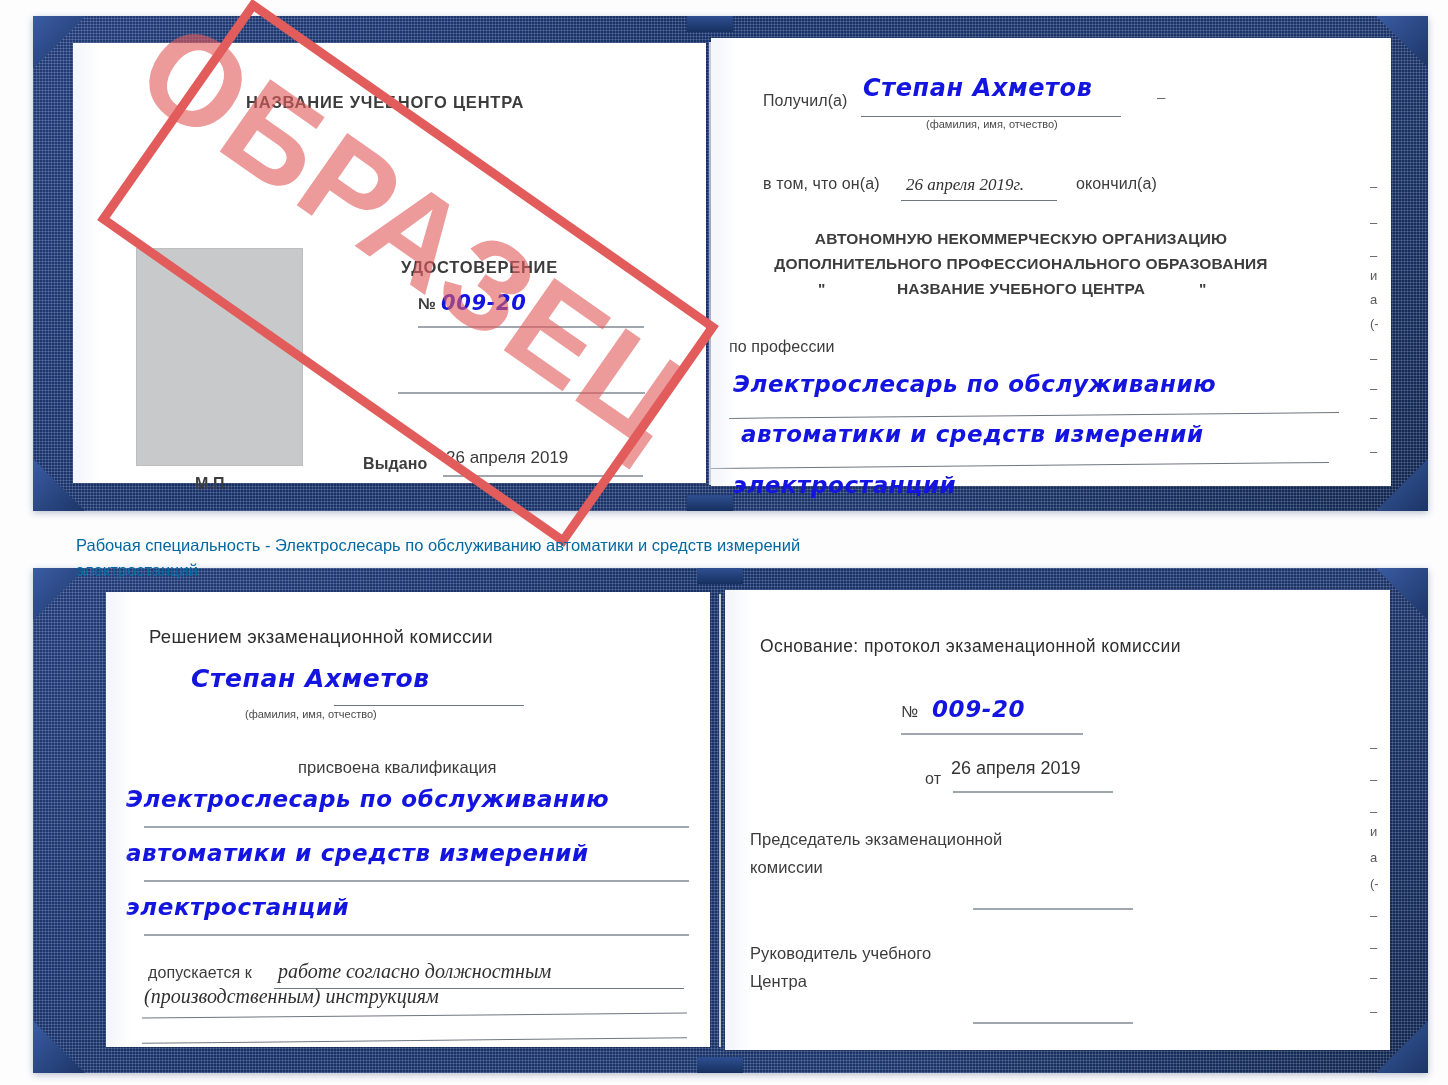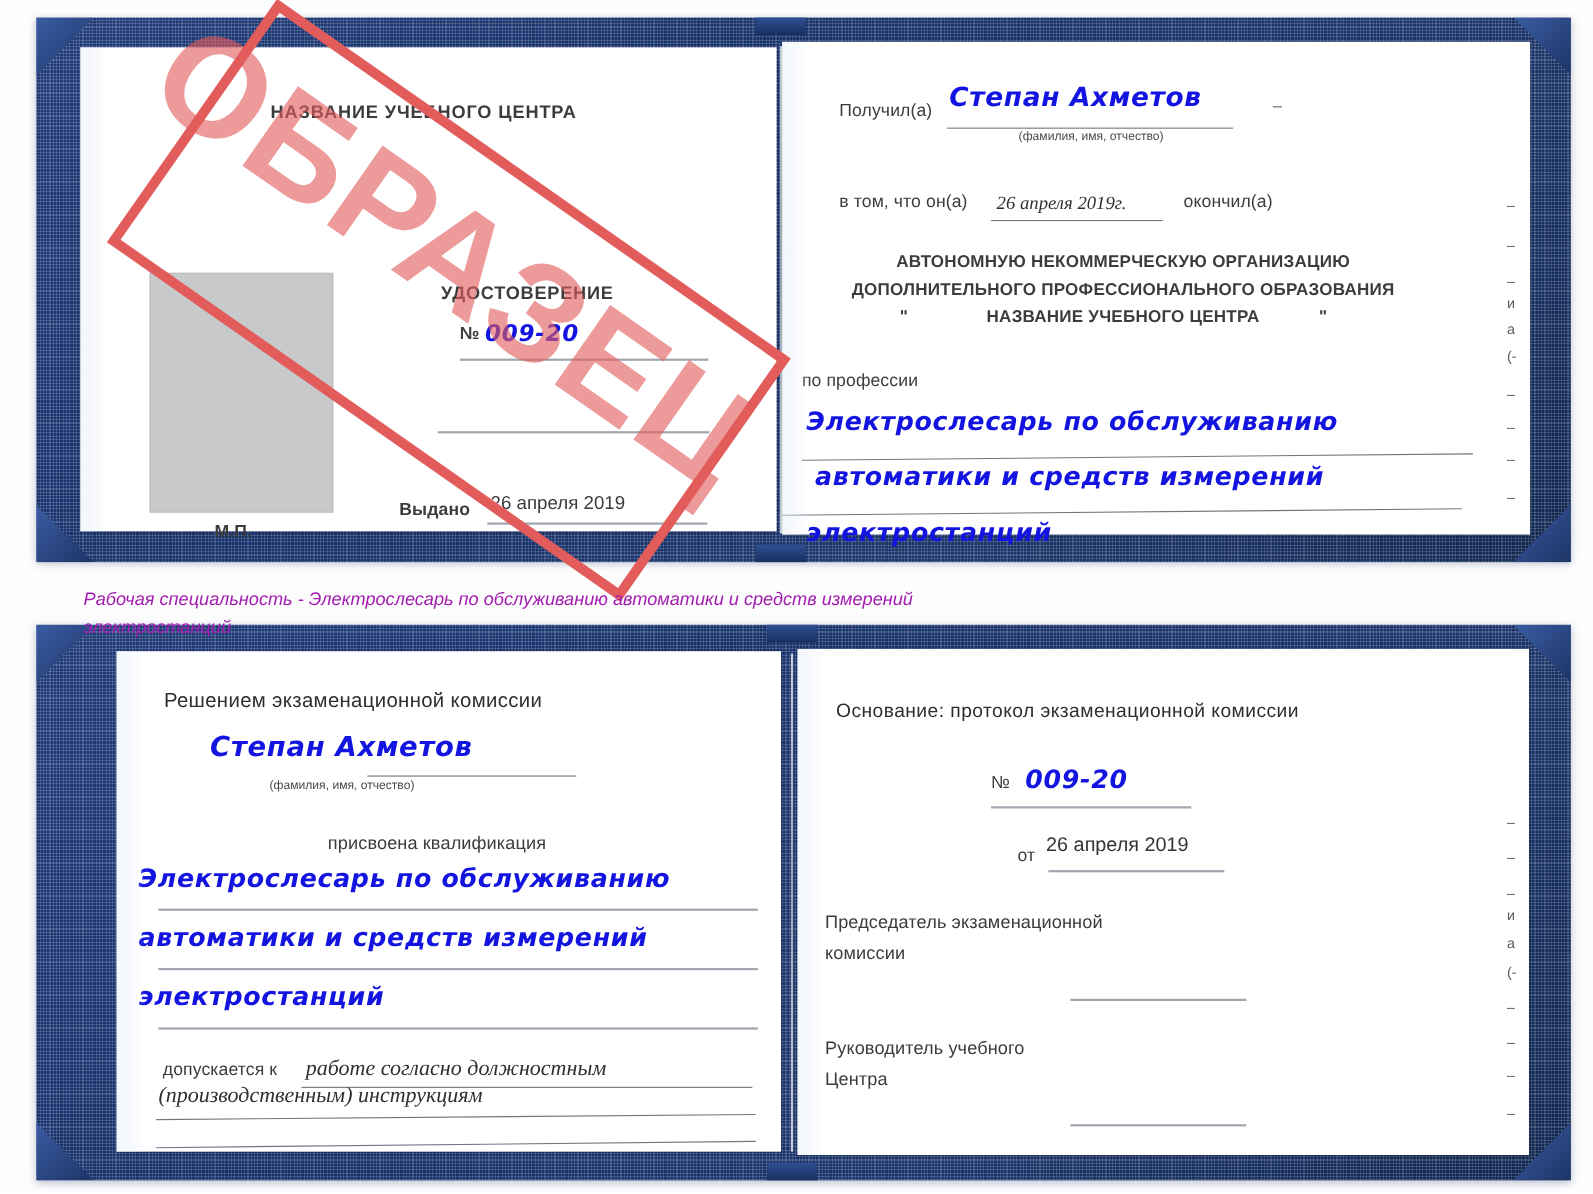--- a/index.html
+++ b/index.html
@@ -155,23 +155,22 @@
     font-family: "Liberation Sans", sans-serif;
   }
 
   
   .caption {
     position: absolute;
     left: 76px; top: 533px;
     width: 1050px;
     font-size: 16.5px;
     line-height: 25px;
-    color: #a21caf;
+    color: #0369a1;
     z-index: 60;
-    font-style: italic;
   }
 </style>
 </head>
 <body>
 
 <div class="page">
 
   <div class="cert one">
     <div class="corner c-tl"></div>
     <div class="corner c-tr"></div>

